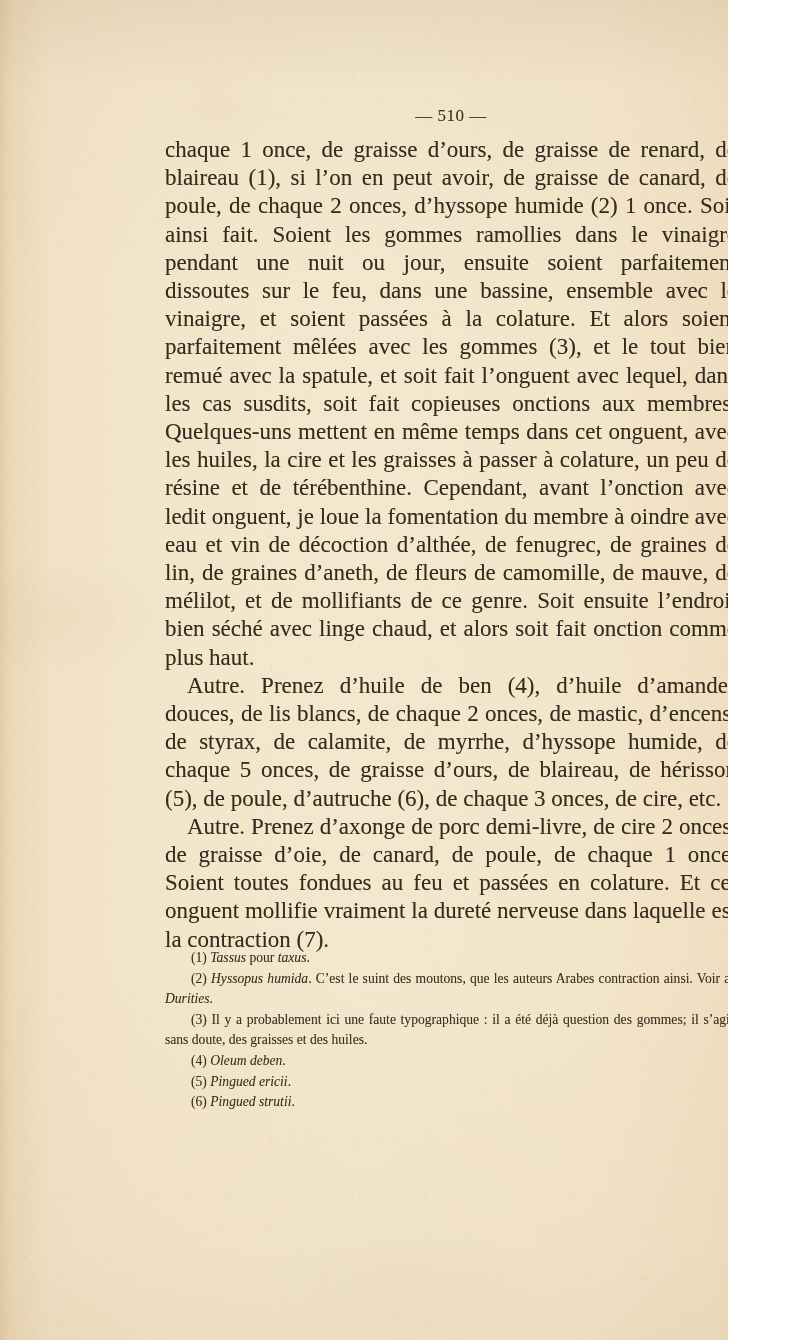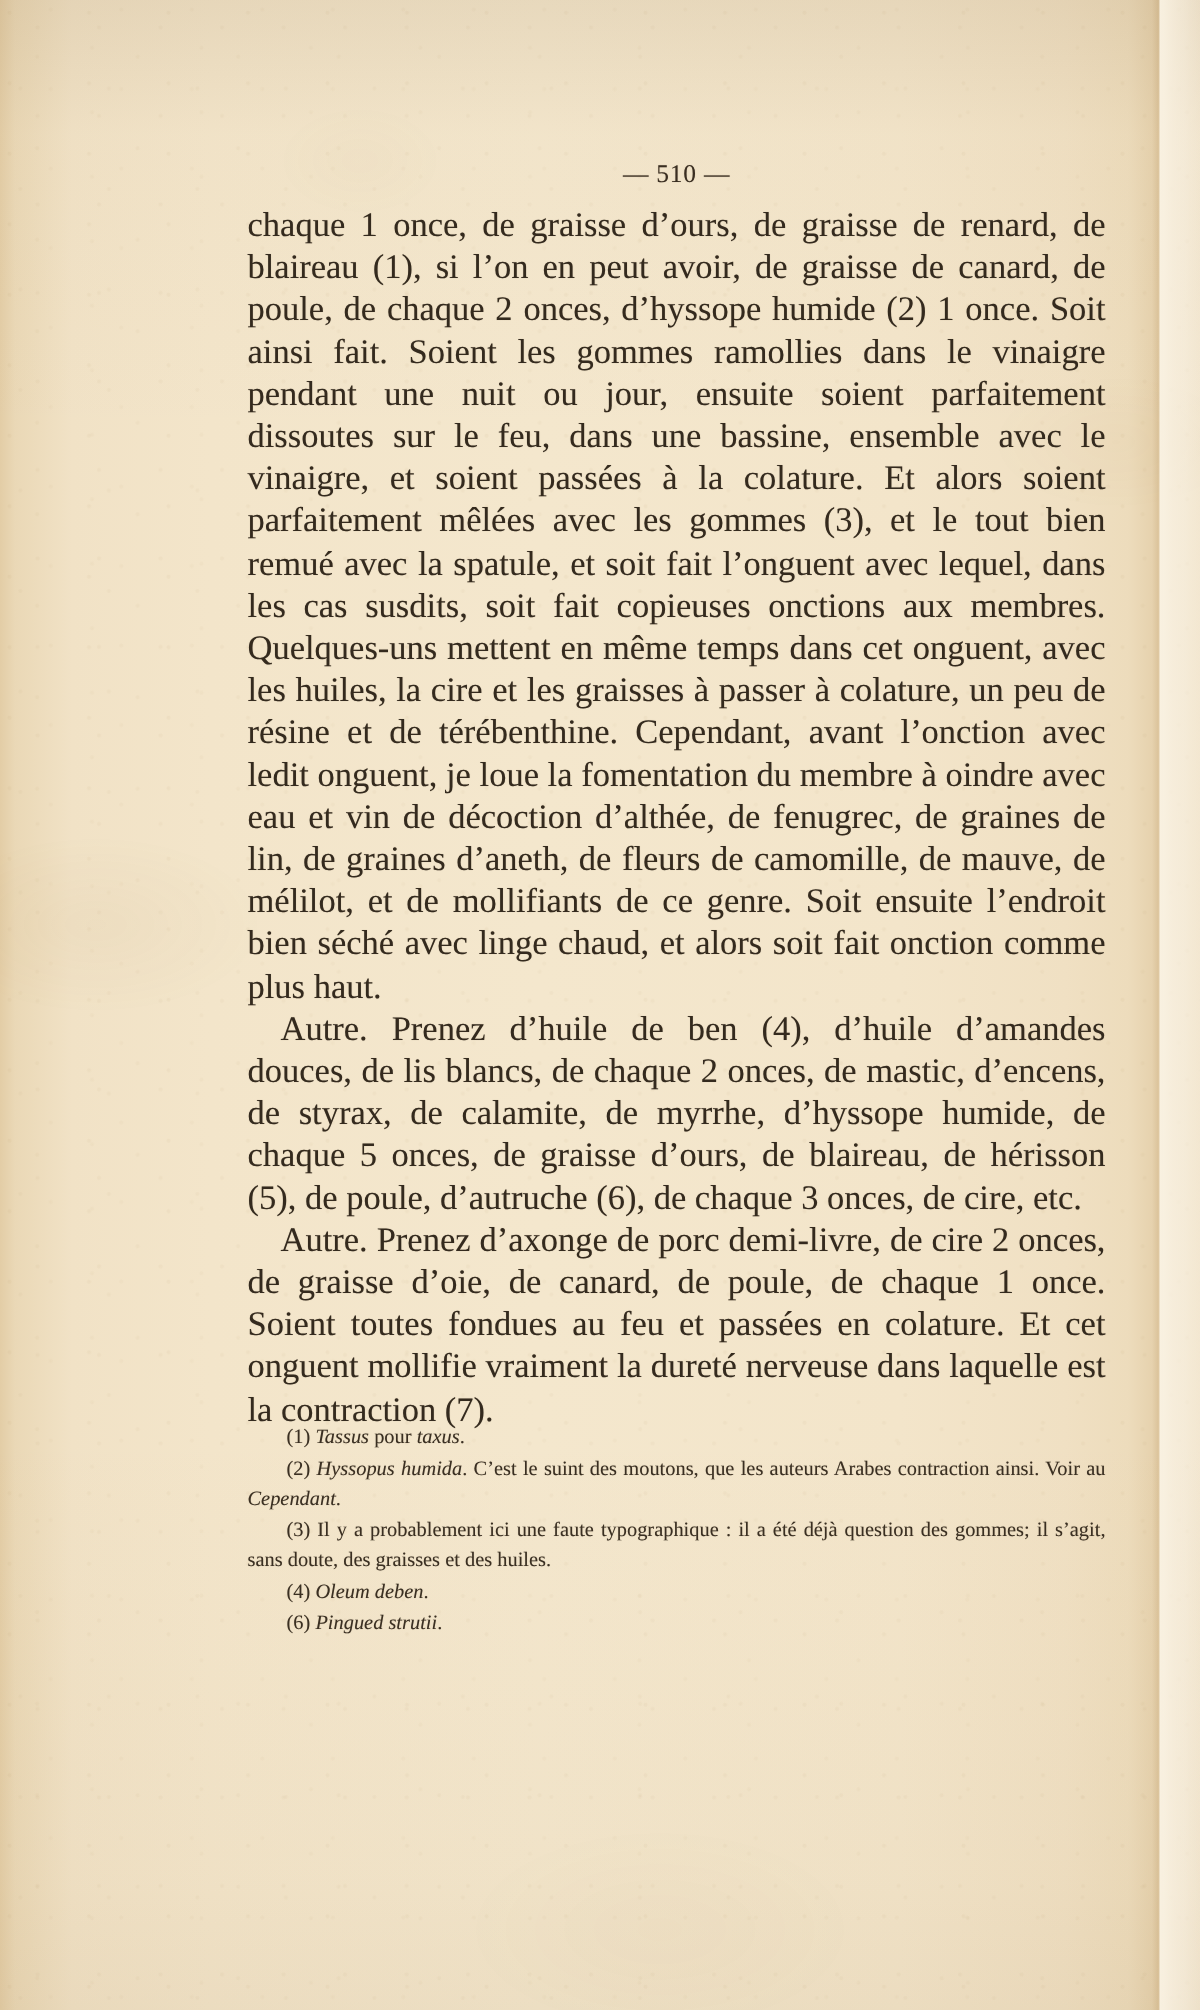--- a/index.html
+++ b/index.html
@@ -3,21 +3,21 @@
 <meta charset="utf-8">
 <style>
   html, body {
     margin: 0;
     padding: 0;
     background: #ffffff;
   }
 
   #page {
     position: relative;
-    width: 800px;
+    width: 728px;
     height: 1340px;
     overflow: hidden;
     background: #f2e2c4;
     font-family: "Liberation Serif", "DejaVu Serif", serif;
   }
 
   
   .paper-base {
     position: absolute;
     inset: 0;
@@ -180,20 +180,21 @@
     <div class="folio inked">— 510 —</div>
 
     <div class="body-copy">
       <p class="inked">chaque 1 once, de graisse d’ours, de graisse de renard, de blaireau (1), si l’on en peut avoir, de graisse de canard, de poule, de chaque 2 onces, d’hyssope humide (2) 1 once. Soit ainsi fait. Soient les gommes ramollies dans le vinaigre pendant une nuit ou jour, ensuite soient parfaitement dissoutes sur le feu, dans une bassine, ensemble avec le vinaigre, et soient passées à la colature. Et alors soient parfaitement mêlées avec les gommes (3), et le tout bien remué avec la spatule, et soit fait l’onguent avec lequel, dans les cas susdits, soit fait copieuses onctions aux membres. Quelques-uns mettent en même temps dans cet onguent, avec les huiles, la cire et les graisses à passer à colature, un peu de résine et de térébenthine. Cependant, avant l’onction avec ledit onguent, je loue la fomentation du membre à oindre avec eau et vin de décoction d’althée, de fenugrec, de graines de lin, de graines d’aneth, de fleurs de camomille, de mauve, de mélilot, et de mollifiants de ce genre. Soit ensuite l’endroit bien séché avec linge chaud, et alors soit fait onction comme plus haut.</p>
       <p class="inked indented">Autre. Prenez d’huile de ben (4), d’huile d’amandes douces, de lis blancs, de chaque 2 onces, de mastic, d’encens, de styrax, de calamite, de myrrhe, d’hyssope humide, de chaque 5 onces, de graisse d’ours, de blaireau, de hérisson (5), de poule, d’autruche (6), de chaque 3 onces, de cire, etc.</p>
       <p class="inked indented">Autre. Prenez d’axonge de porc demi-livre, de cire 2 onces, de graisse d’oie, de canard, de poule, de chaque 1 once. Soient toutes fondues au feu et passées en colature. Et cet onguent mollifie vraiment la dureté nerveuse dans laquelle est la contraction (7).</p>
     </div>
 
     <div class="footnotes" id="footnotes">
         <p class="flush inked"><span>(1) </span><i>Tassus</i><span> pour </span><i>taxus</i><span>.</span></p>
-        <p class="flush inked"><span>(2) </span><i>Hyssopus humida</i><span>. C’est le suint des moutons, que les auteurs Arabes contraction ainsi. Voir au </span><i>Cependant</i><span>.</span></p>
+        <p class="flush inked"><span>(2) </span><i>Hyssopus humida</i><span>. C’est le suint des moutons, que les auteurs Arabes contraction ainsi. Voir au </span><i>Durities</i><span>.</span></p>
         <p class="flush inked"><span>(3) </span><span> Il y a probablement ici une faute typographique : il a été déjà question des gommes; il s’agit, sans doute, des graisses et des huiles.</span></p>
         <p class="flush inked"><span>(4) </span><i>Oleum deben</i><span>.</span></p>
+        <p class="flush inked"><span>(5) </span><i>Pingued ericii</i><span>.</span></p>
         <p class="flush inked"><span>(6) </span><i>Pingued strutii</i><span>.</span></p>
       </div>
 
   </div>
 </div>
 
 </body></html>

